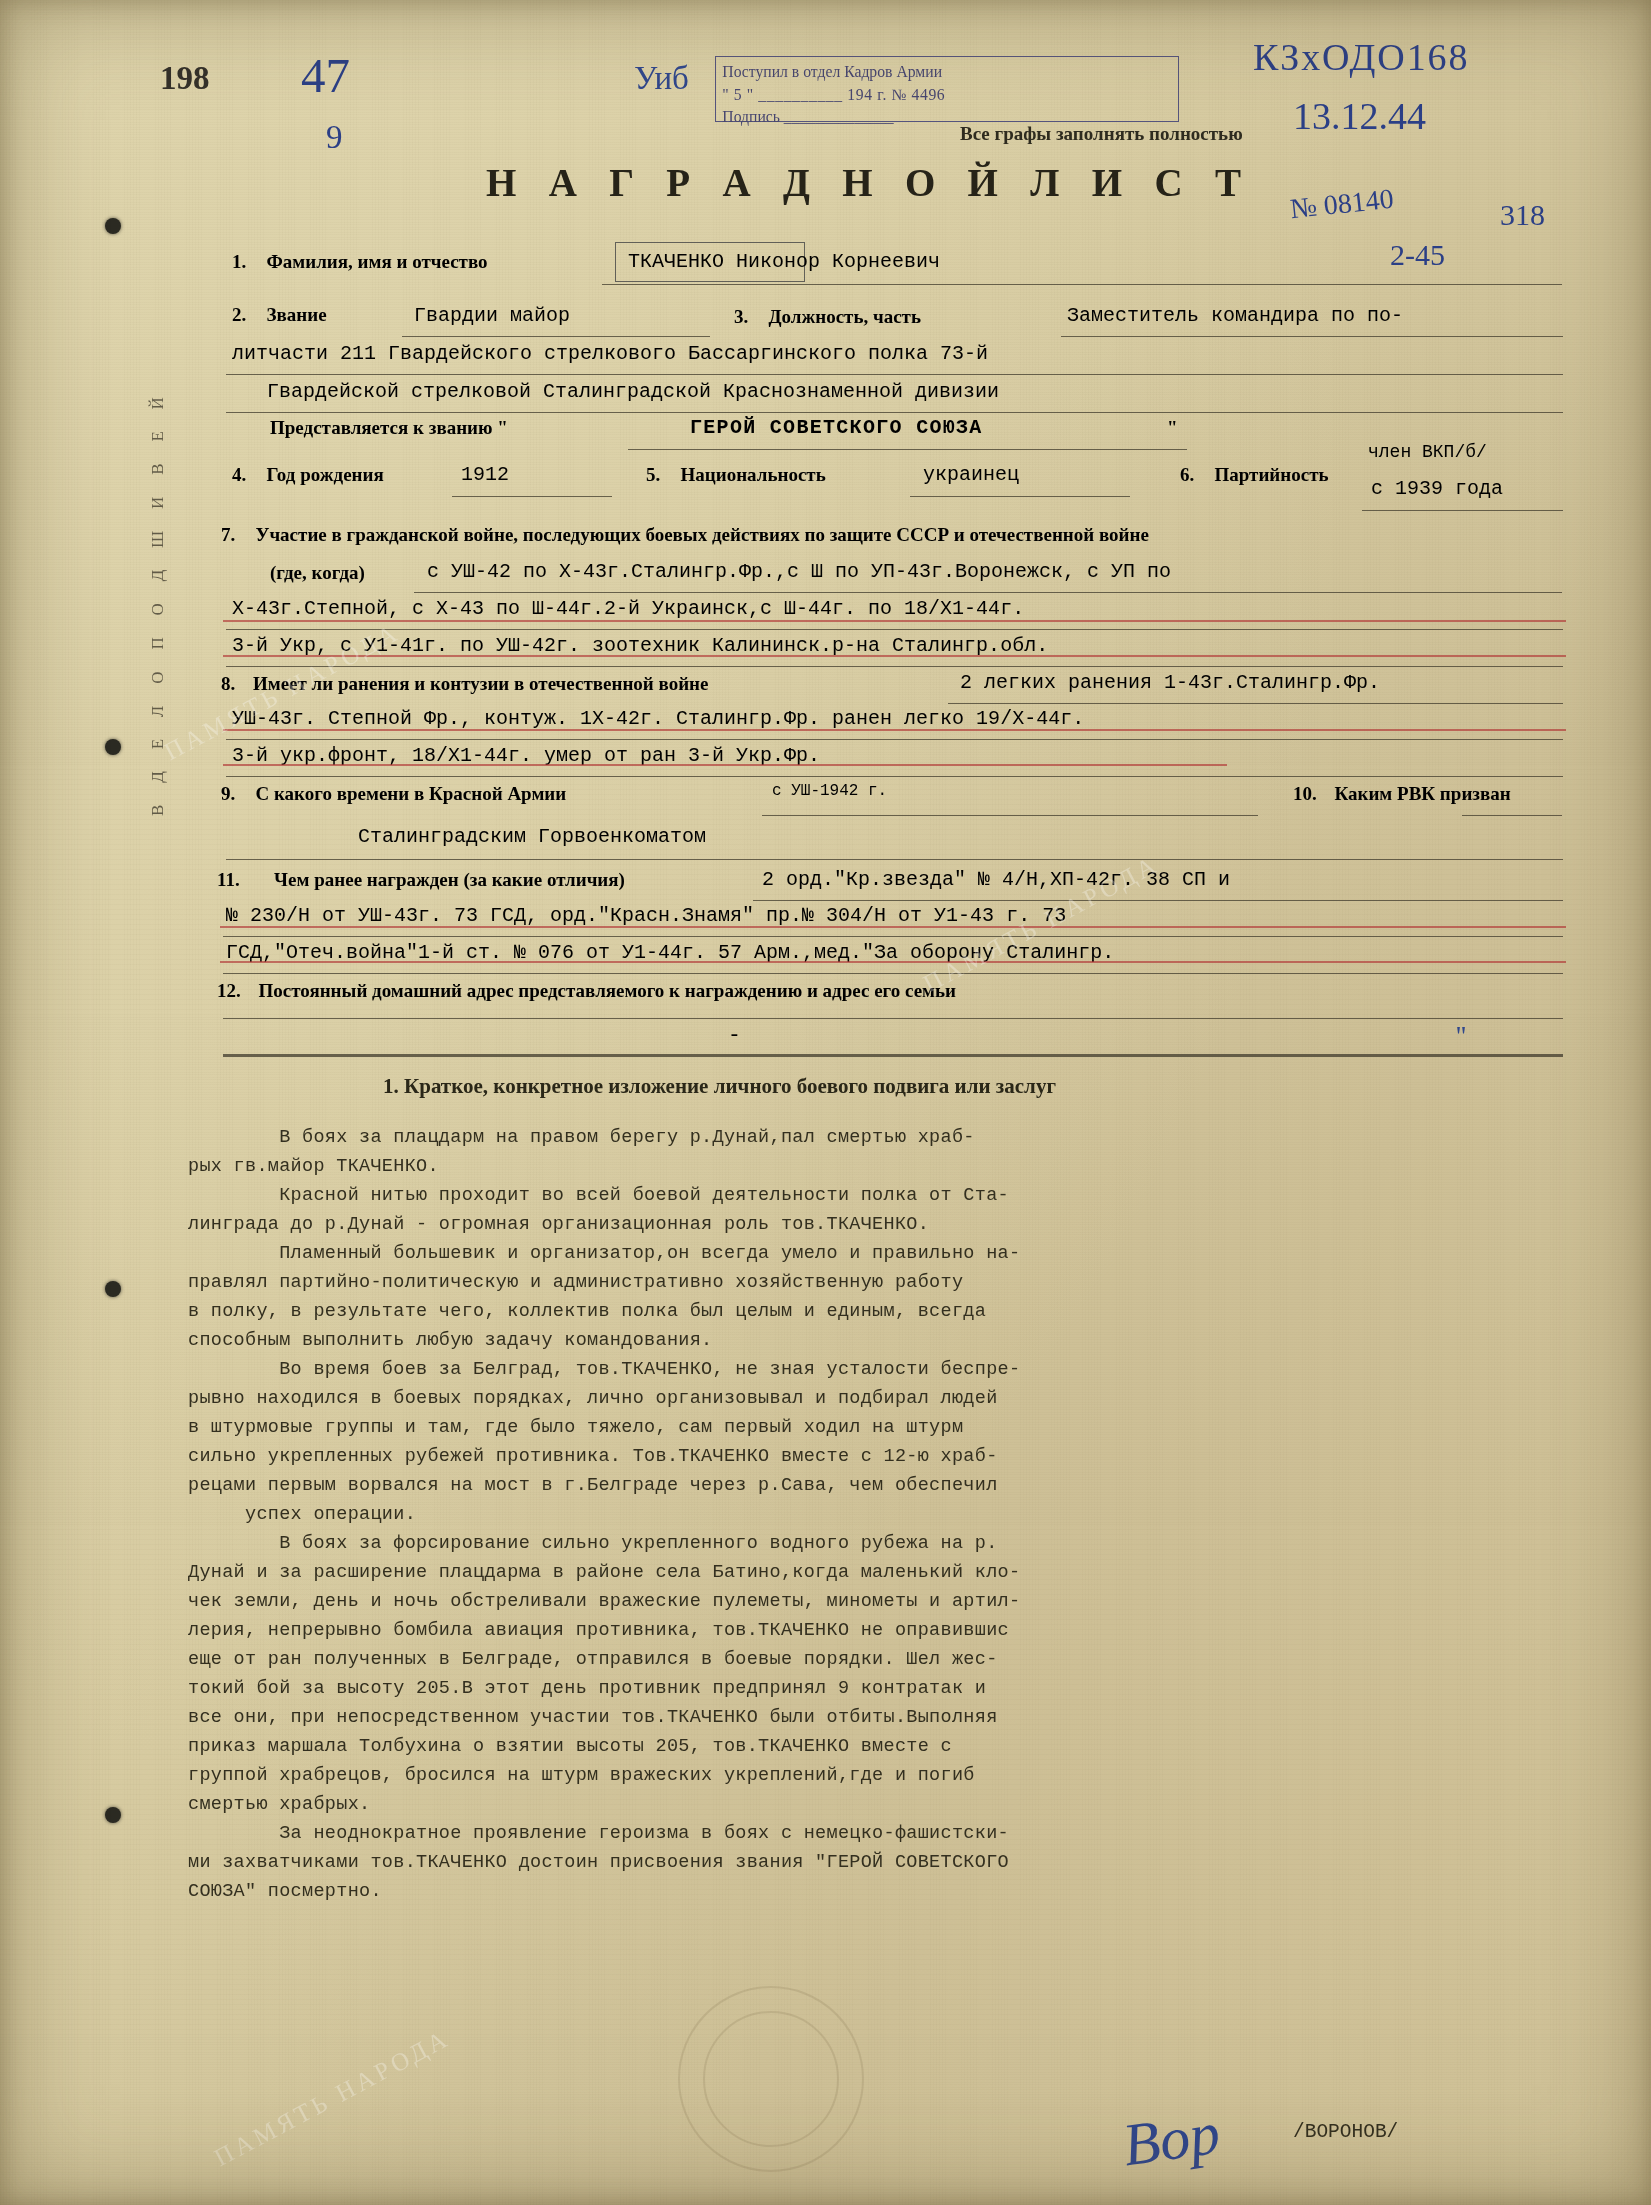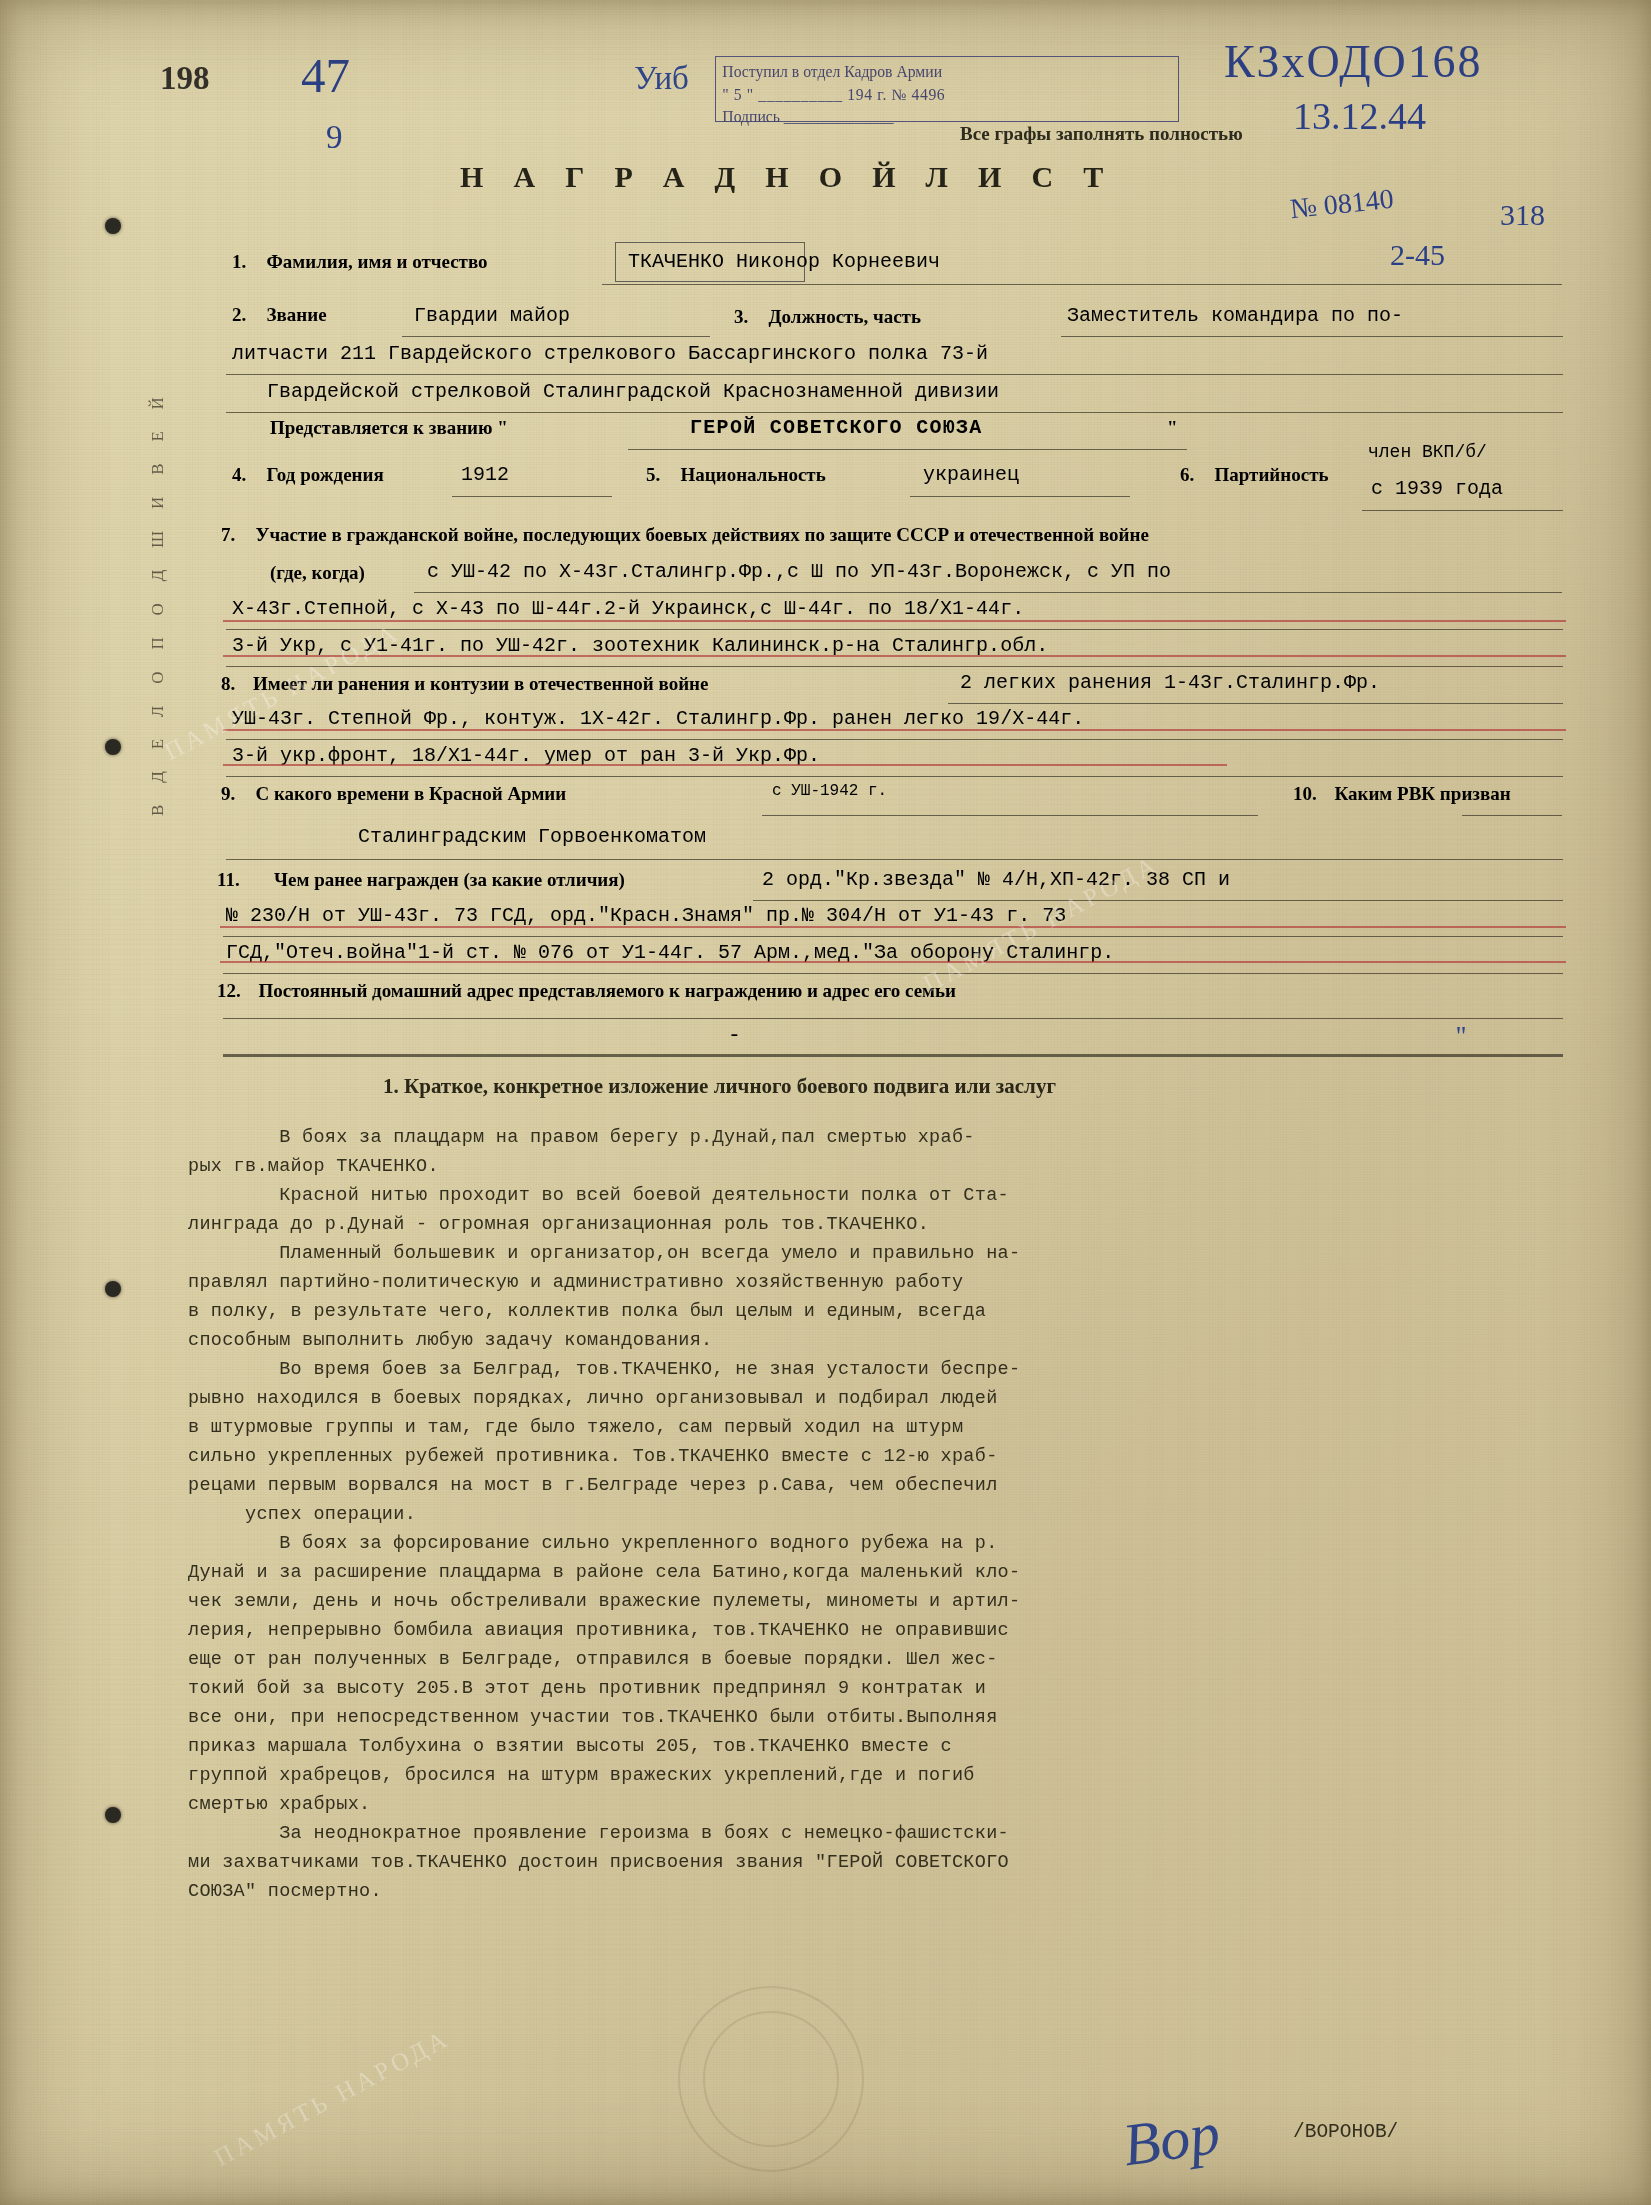--- a/index.html
+++ b/index.html
@@ -88,25 +88,25 @@
     color: #33302a;
     font-weight: bold;
   }
   .hand-big {
     position: absolute;
     font-family: "Liberation Serif", serif;
     color: #2b3f86;
   }
   .title {
     position: absolute;
-    left: 460px;
+    left: 486px;
     top: 160px;
     font-family: "Liberation Serif", serif;
     font-weight: bold;
-    font-size: 30px;
+    font-size: 39px;
     letter-spacing: 11.3px;
     color: #262318;
     white-space: nowrap;
   }
   .topnote {
     position: absolute;
     left: 960px;
     top: 123px;
     font-family: "Liberation Serif", serif;
     font-size: 19px;
@@ -212,21 +212,21 @@
   <div class="hand-big" style="left:301px; top:47px; font-size:49px;">47</div>
   <div class="hand-big" style="left:326px; top:119px; font-size:33px;">9</div>
 
   <div class="stamp-box">
     <div>Поступил в отдел Кадров Армии</div>
     <div class="ln2">"  5  "  __________  194  г.   № 4496</div>
     <div>Подпись ______________</div>
   </div>
   <div class="scribble" style="left:634px; top:60px; font-size:33px;">Уиб</div>
 
-  <div class="hand-big" style="left:1224px; top:35px; font-size:46px; letter-spacing:1.9px;">КЗхОДО168</div>
+  <div class="hand-big" style="left:1253px; top:35px; font-size:38px; letter-spacing:1.9px;">КЗхОДО168</div>
   <div class="hand-big" style="left:1293px; top:94px; font-size:38px;">13.12.44</div>
   <div class="hand-big" style="left:1290px; top:188px; font-size:28px; transform:rotate(-6deg);">№ 08140</div>
   <div class="hand-big" style="left:1390px; top:238px; font-size:30px;">2-45</div>
   <div class="hand-big" style="left:1500px; top:198px; font-size:30px;">318</div>
 
   <div class="topnote printed">Все графы заполнять полностью</div>
 
   <div class="title">Н А Г Р А Д Н О Й   Л И С Т</div>
 
   <div class="row" style="left:232px; top:251px;">

